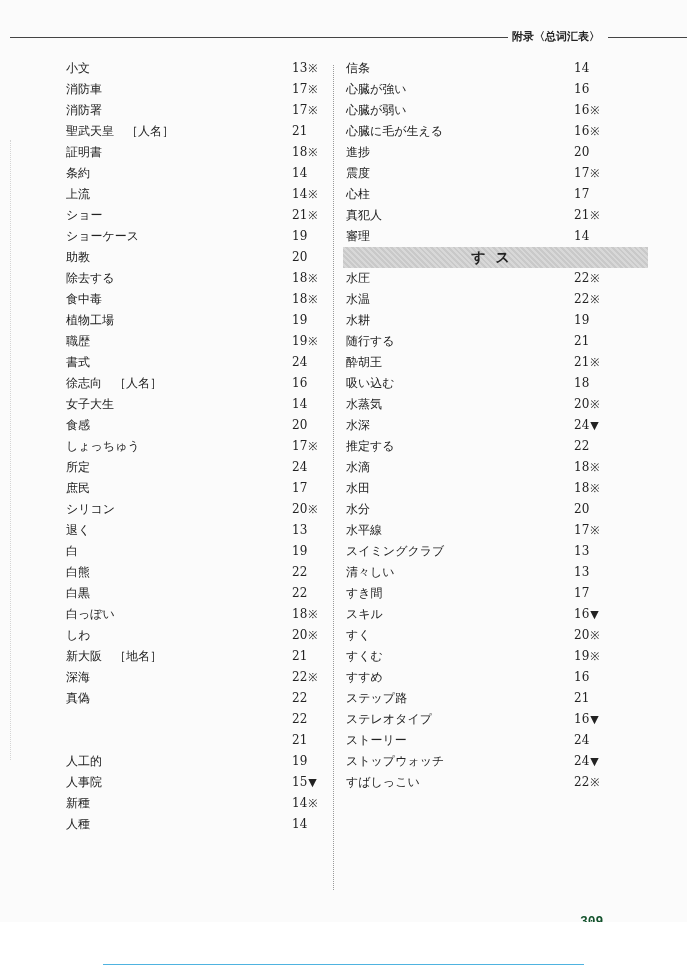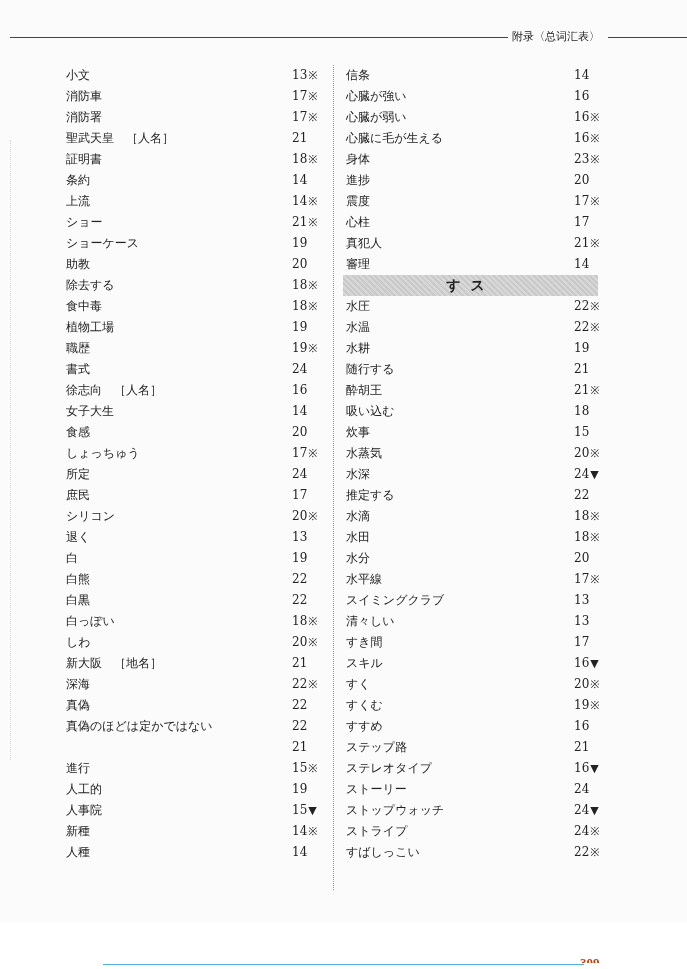--- a/index.html
+++ b/index.html
@@ -14,49 +14,49 @@
     background: #fbfbfb;
   }
   .header-line {
     position: absolute; top: 37px; height: 1px; background: #444;
   }
   .header-line.left { left: 10px; width: 498px; }
   .header-line.right { left: 608px; width: 79px; }
   .header-title {
     position: absolute; top: 29px; left: 512px;
     font-family: "DejaVu Sans", "Liberation Sans", sans-serif;
-    font-weight: normal; font-size: 11px; color: #222; white-space: nowrap;
+    font-weight: bold; font-size: 11px; color: #222; white-space: nowrap;
   }
   .col {
-    position: absolute; top: 65px;
+    position: absolute; top: 58px;
   }
   .col.left { left: 66px; width: 252px; }
   .col.right { left: 346px; width: 252px; }
   .divider {
     position: absolute; left: 333px; top: 65px; width: 0; height: 825px;
     border-left: 1px dotted #999;
   }
   .row {
     height: 21px; line-height: 21px; position: relative; font-size: 12px;
   }
   .row .word { position: absolute; left: 0; white-space: nowrap; }
   .row .num { position: absolute; left: 226px; white-space: nowrap; }
   .col.right .row .num { left: 228px; }
   .row .mark { font-size: 11px; margin-left: 1px; }
   .section-band {
-    height: 21px; line-height: 21px; margin: 0 0 0 -3px; width: 255px;
+    height: 21px; line-height: 21px; margin: 0 0 0 -3px; width: 305px;
     background: repeating-linear-gradient(45deg, #c9c9c9 0 2px, #d8d8d8 2px 4px);
     text-align: center; font-weight: bold; font-size: 14px; letter-spacing: 10px;
     font-family: "DejaVu Sans", "Liberation Sans", sans-serif;
   }
   .page-number {
     position: absolute; left: 580px; top: 913px;
-    font-family: Liberation Serif, serif;
-    font-weight: bold; font-size: 13px; color: #c2410c;
-    height: 9px; overflow: hidden; line-height: 18px; margin-top: 41px;
+    font-family: Liberation Mono, monospace;
+    font-weight: bold; font-size: 13px; color: #14532d;
+    height: 9px; overflow: hidden; line-height: 18px;
   }
   .bottom-line {
     position: absolute; left: 103px; top: 964px; width: 481px; height: 1px; background: #4fb3e0;
   }
   .left-margin-dots {
     position: absolute; left: 10px; top: 140px; width: 2px; height: 620px;
     border-left: 1px dotted #bbb; opacity: 0.6;
   }
 </style>
 </head>
@@ -188,29 +188,24 @@
       </div>
       <div class="row">
         <span class="word">深海</span>
         <span class="num"><span>22</span><span class="mark">※</span></span>
       </div>
       <div class="row">
         <span class="word">真偽</span>
         <span class="num"><span>22</span><span class="mark"></span></span>
       </div>
       <div class="row">
-        <span class="word">真偽のほどは定かではない</span>
         <span class="num"><span>22</span><span class="mark"></span></span>
       </div>
       <div class="row">
         <span class="num"><span>21</span><span class="mark"></span></span>
-      </div>
-      <div class="row">
-        <span class="word">進行</span>
-        <span class="num"><span>15</span><span class="mark">※</span></span>
       </div>
       <div class="row">
         <span class="word">人工的</span>
         <span class="num"><span>19</span><span class="mark"></span></span>
       </div>
       <div class="row">
         <span class="word">人事院</span>
         <span class="num"><span>15</span><span class="mark">▼</span></span>
       </div>
       <div class="row">
@@ -235,24 +230,20 @@
         </div>
         <div class="row">
           <span class="word">心臓が弱い</span>
           <span class="num"><span>16</span><span class="mark">※</span></span>
         </div>
         <div class="row">
           <span class="word">心臓に毛が生える</span>
           <span class="num"><span>16</span><span class="mark">※</span></span>
         </div>
         <div class="row">
-          <span class="word">身体</span>
-          <span class="num"><span>23</span><span class="mark">※</span></span>
-        </div>
-        <div class="row">
           <span class="word">進捗</span>
           <span class="num"><span>20</span><span class="mark"></span></span>
         </div>
         <div class="row">
           <span class="word">震度</span>
           <span class="num"><span>17</span><span class="mark">※</span></span>
         </div>
         <div class="row">
           <span class="word">心柱</span>
           <span class="num"><span>17</span><span class="mark"></span></span>
@@ -286,24 +277,20 @@
         </div>
         <div class="row">
           <span class="word">酔胡王</span>
           <span class="num"><span>21</span><span class="mark">※</span></span>
         </div>
         <div class="row">
           <span class="word">吸い込む</span>
           <span class="num"><span>18</span><span class="mark"></span></span>
         </div>
         <div class="row">
-          <span class="word">炊事</span>
-          <span class="num"><span>15</span><span class="mark"></span></span>
-        </div>
-        <div class="row">
           <span class="word">水蒸気</span>
           <span class="num"><span>20</span><span class="mark">※</span></span>
         </div>
         <div class="row">
           <span class="word">水深</span>
           <span class="num"><span>24</span><span class="mark">▼</span></span>
         </div>
         <div class="row">
           <span class="word">推定する</span>
           <span class="num"><span>22</span><span class="mark"></span></span>
@@ -360,24 +347,20 @@
           <span class="word">ステレオタイプ</span>
           <span class="num"><span>16</span><span class="mark">▼</span></span>
         </div>
         <div class="row">
           <span class="word">ストーリー</span>
           <span class="num"><span>24</span><span class="mark"></span></span>
         </div>
         <div class="row">
           <span class="word">ストップウォッチ</span>
           <span class="num"><span>24</span><span class="mark">▼</span></span>
-        </div>
-        <div class="row">
-          <span class="word">ストライプ</span>
-          <span class="num"><span>24</span><span class="mark">※</span></span>
         </div>
         <div class="row">
           <span class="word">すばしっこい</span>
           <span class="num"><span>22</span><span class="mark">※</span></span>
         </div>
       </div>
   </div>
 
   <div class="page-number">309</div>
 </div>

